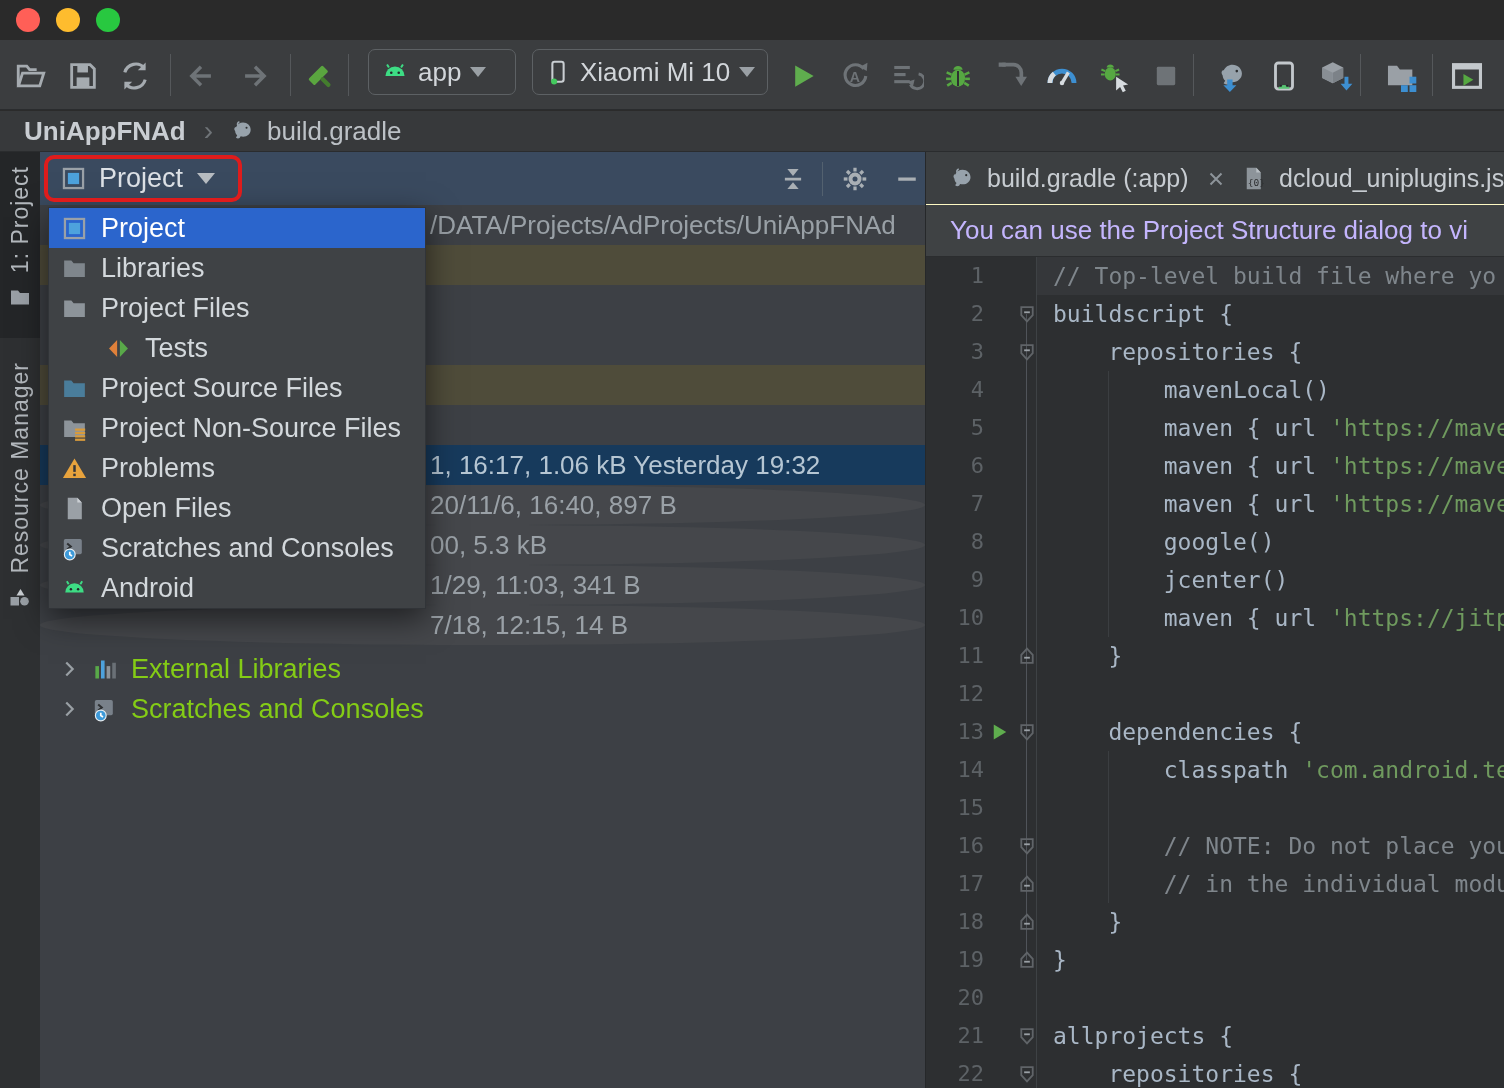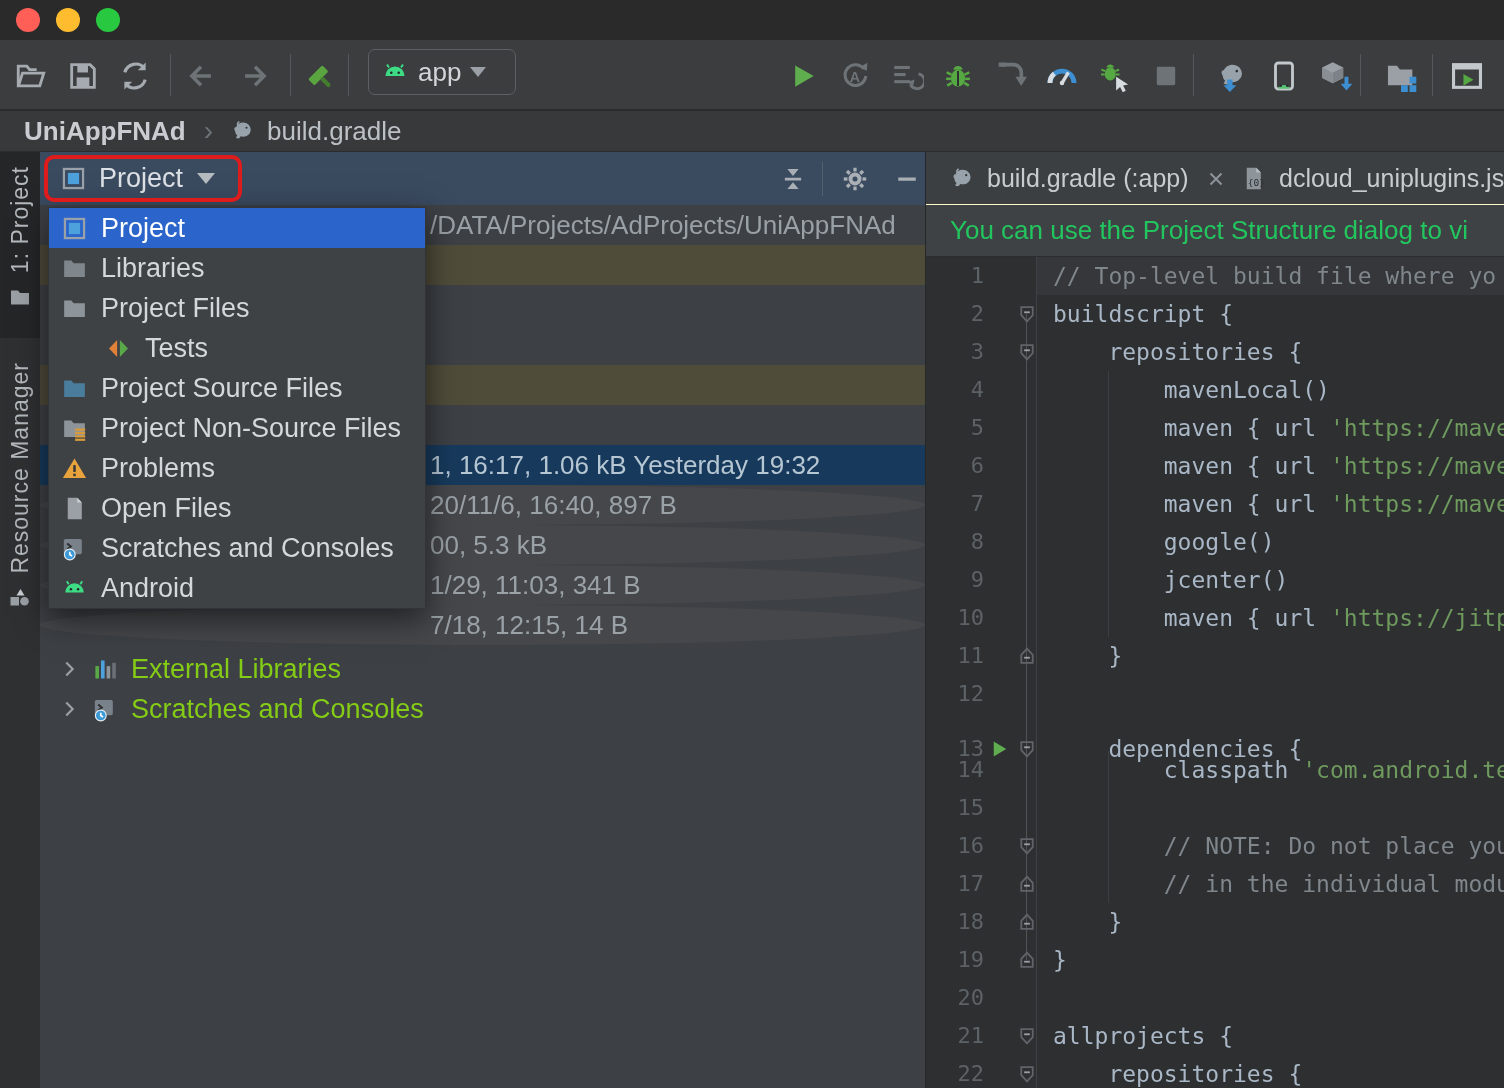--- a/index.html
+++ b/index.html
@@ -74,21 +74,21 @@
   .ditem.ind{padding-left:56px;}
   .ditem .dic{width:27px;height:27px;margin-right:13px;flex:0 0 auto;}
 
   
   #editor{left:926px;top:152px;width:578px;height:936px;background:#2d2f31;}
   #tabbar{position:absolute;left:0;top:0;width:100%;height:53px;background:#3c3f41;border-bottom:1px solid #fef9c3;}
   .etab{position:absolute;top:0;height:53px;display:flex;align-items:center;font-size:25px;color:#c7ccd1;}
   .etab .eic{width:27px;height:27px;margin-right:12px;}
   .etab .ex{width:22px;height:22px;margin-left:16px;}
   #notif{position:absolute;left:0;top:53px;width:100%;height:52px;background:#3f4244;border-bottom:1px solid #2b2d2f;
-         display:flex;align-items:center;font-size:26px;color:#22c55e;padding-left:24px;white-space:nowrap;overflow:hidden;}
+         display:flex;align-items:center;font-size:26px;color:#c4b5fd;padding-left:24px;white-space:nowrap;overflow:hidden;}
   #codearea{position:absolute;left:0;top:105px;width:100%;bottom:0;overflow:hidden;}
   #gutter-sep{position:absolute;left:110px;top:0;bottom:0;width:1px;background:#3e4245;}
   .cl{position:absolute;left:0;width:100%;height:38px;}
   .cl .num{position:absolute;left:0;top:0;width:58px;height:38px;line-height:38px;text-align:right;
            font-family:"DejaVu Sans Mono",monospace;font-size:22px;color:#5d6266;}
   .cl .runarw{position:absolute;left:64px;top:9px;width:20px;height:20px;}
   .cl .fold{position:absolute;left:93px;top:10px;width:16px;height:18px;}
   .cl .code{position:absolute;left:127px;top:0;height:38px;line-height:38px;white-space:pre;
             font-family:"DejaVu Sans Mono",monospace;font-size:23px;color:var(--code,#a9b7c6);}
   .seg-c{color:var(--comment,#7f868c);}
@@ -119,20 +119,30 @@
     <div class="combo" style="left:368px;min-width:148px;">
       <span class="cic" style="width:28px;height:28px;">
           <svg viewBox="0 0 24 24" width="100%" height="100%">
             <path fill="#3ddc84" d="M3.8 15.5a8.2 8.2 0 0 1 16.4 0z"></path>
             <circle cx="8.8" cy="12.6" r="1.1" fill="#22252a"></circle>
             <circle cx="15.2" cy="12.6" r="1.1" fill="#22252a"></circle>
             <path d="M6.8 8.2L5.2 5.6M17.2 8.2l1.6-2.6" stroke="#3ddc84" stroke-width="1.7"></path>
           </svg>
         </span>
       <span>app</span>
+      <span class="car"></span>
+    </div>
+    <div class="combo" style="left:532px;min-width:230px;">
+      <span class="cic" style="width:26px;height:28px;">
+          <svg viewBox="0 0 24 24" width="100%" height="100%">
+            <rect x="6.8" y="2.6" width="10.4" height="18.4" rx="2" fill="none" stroke="#c9ced2" stroke-width="1.9"></rect>
+            <circle cx="8.4" cy="20.8" r="2.8" fill="#43ca5e"></circle>
+          </svg>
+        </span>
+      <span>Xiaomi Mi 10</span>
       <span class="car"></span>
     </div>
   <span class="tbtn" style="left: 14px;">
         <svg viewBox="0 0 24 24" width="100%" height="100%">
           <path d="M3 19V5h6l2 2.5h5" fill="none" stroke="#a5abb0" stroke-width="2"></path>
           <path d="M6 10h15l-2.8 9H3.2z" fill="none" stroke="#a5abb0" stroke-width="2"></path>
         </svg>
       </span>
       <span class="tbtn" style="left: 66px;">
         <svg viewBox="0 0 24 24" width="100%" height="100%">
@@ -618,21 +628,21 @@
                 <path d="M2 13.5h10v-7L7 1 2 6.5z" fill="none" stroke="#606468" stroke-width="1.6"></path>
                 <line x1="4.5" y1="9" x2="9.5" y2="9" stroke="#9aa0a5" stroke-width="1.6"></line>
               </svg>
             </span>
             <span class="code"><span class="">    }</span></span>
           </div>
           <div class="cl" style="top: 418px;">
             <span class="num">12</span>
             <span class="code"></span>
           </div>
-          <div class="cl" style="top: 456px; margin-top: 17px;">
+          <div class="cl" style="top: 456px;">
             <span class="num">13</span>
             <span class="runarw">
               <svg viewBox="0 0 16 16" width="100%" height="100%">
                 <path d="M3 2l10 6-10 6z" fill="#5fad4e"></path>
               </svg>
             </span>
             <span class="fold">
               <svg viewBox="0 0 14 15" width="100%" height="100%">
                 <path d="M2 1.5h10v7L7 14 2 8.5z" fill="none" stroke="#606468" stroke-width="1.6"></path>
                 <line x1="4.5" y1="6" x2="9.5" y2="6" stroke="#9aa0a5" stroke-width="1.6"></line>

